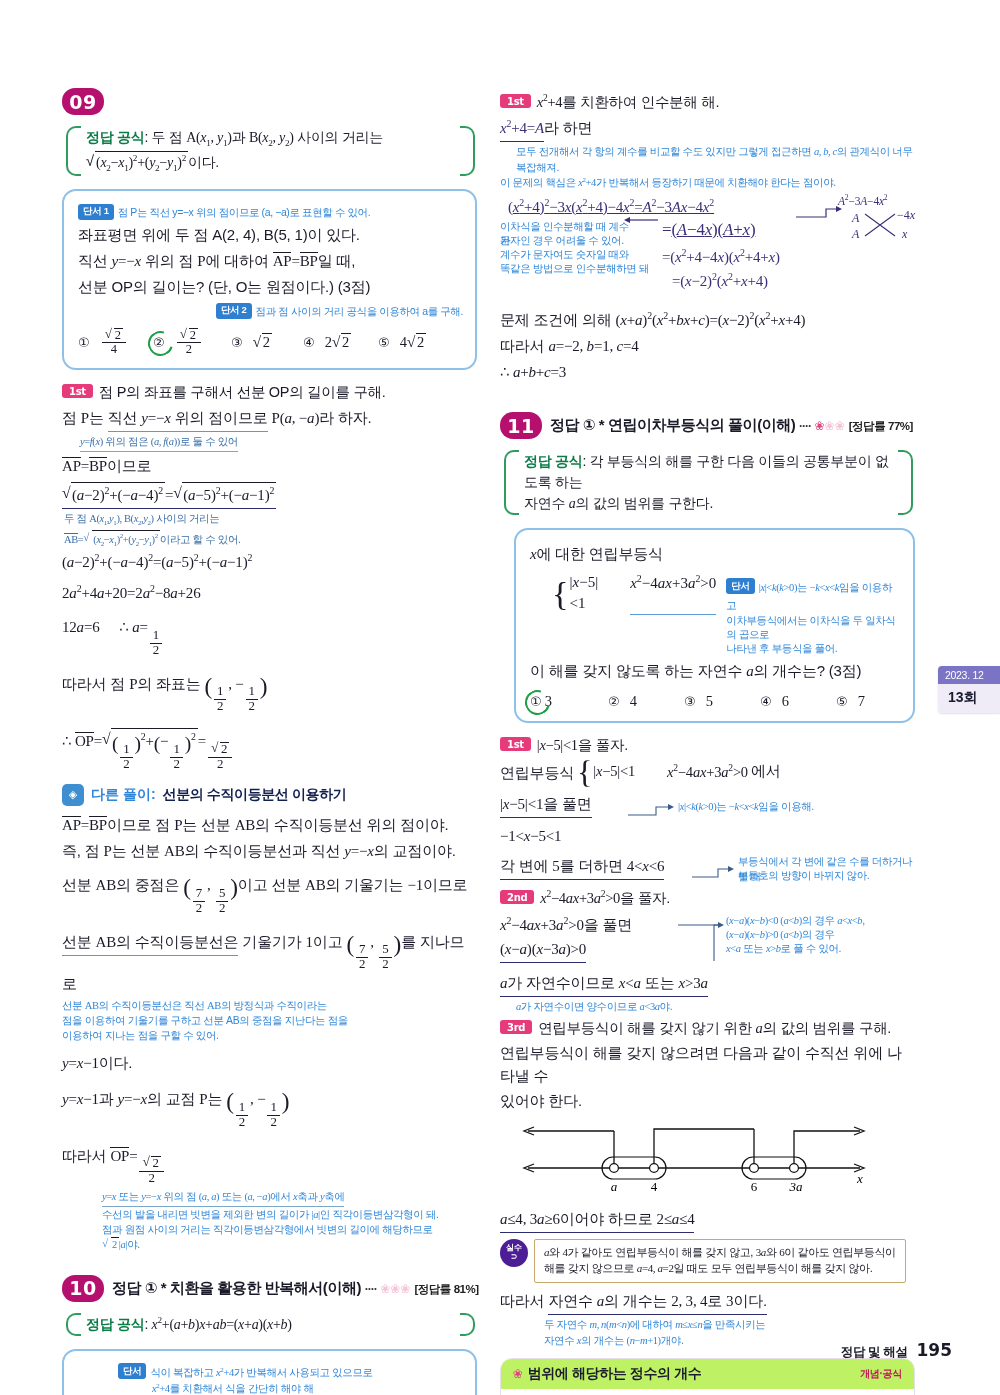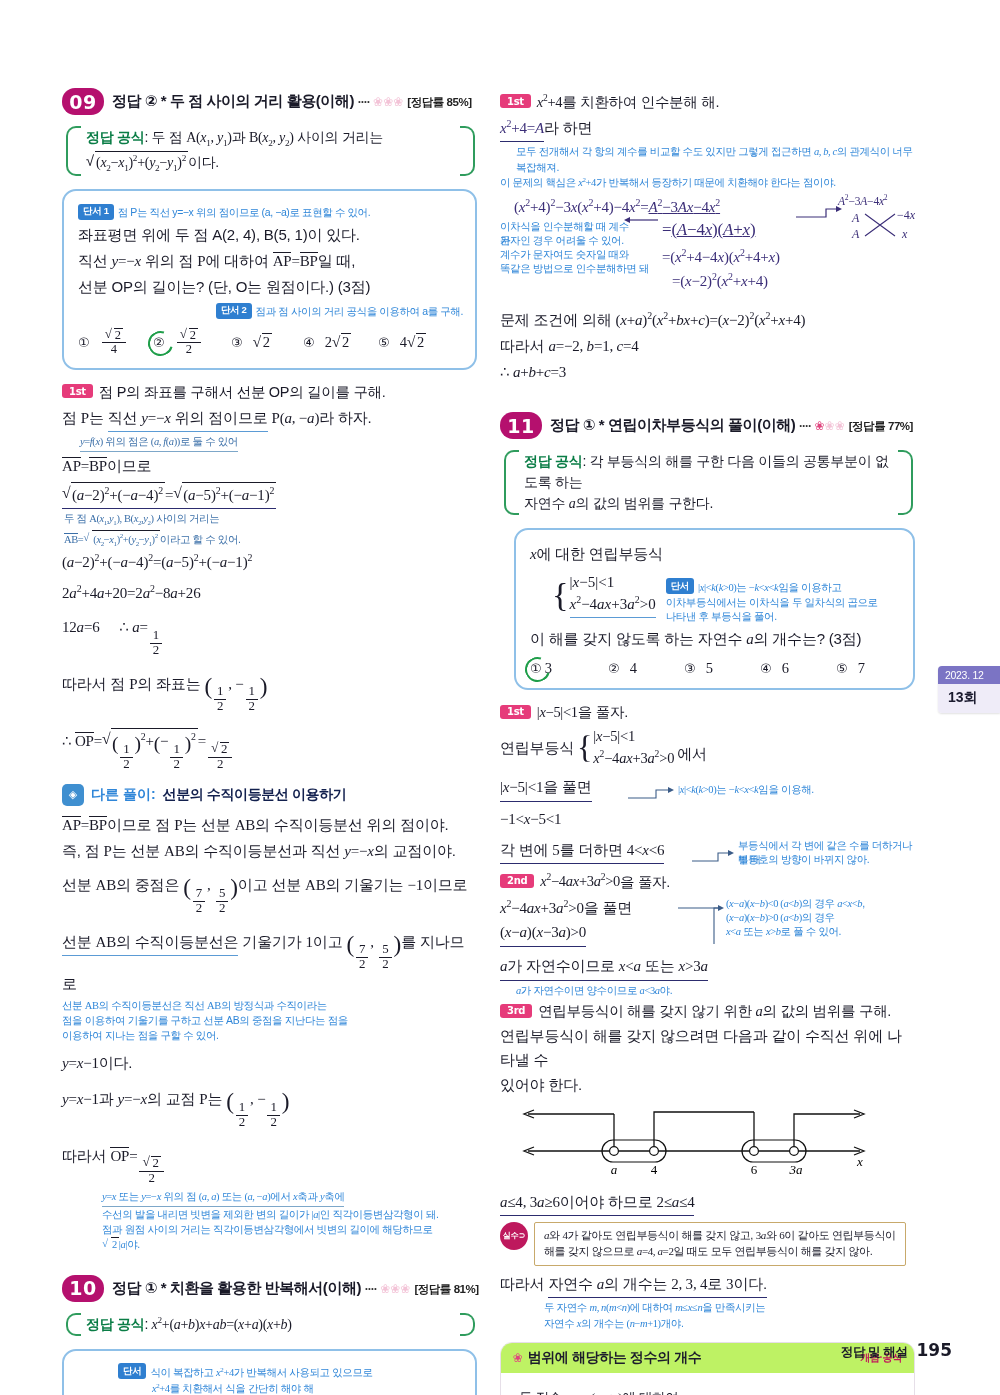--- a/index.html
+++ b/index.html
@@ -102,23 +102,23 @@
     color:#fff; font-size:11px; display:flex; align-items:center; justify-content:center; }
   .alt-a { color:#2f86d8; font-weight:bold; font-size:14px; }
   .alt-b { color:#12204e; font-weight:bold; font-size:14px; letter-spacing:-0.4px; }
 
   
   .purple { color:#3b2e78; }
 
   
   .callout { display:flex; align-items:flex-start; gap:6px; margin:6px 0 6px 0; }
   .burst { width:28px; height:28px; flex:none; position:relative; }
-  .burst-in { width:28px; height:28px; background:#be185d; color:#fff;
+  .burst-in { width:28px; height:28px; background:#4c1d95; color:#fff;
     border-radius:50%; font-size:8px; font-weight:bold; line-height:1.05;
-    display:flex; flex-direction:row; align-items:center; justify-content:center; }
+    display:flex; flex-direction:column; align-items:center; justify-content:center; }
   .cbub { border:1.4px solid #c8a96b; border-radius:2px; padding:5px 9px;
     font-size:11px; line-height:1.45; letter-spacing:-0.4px; color:#1a1a28; }
 
   
   .concept { border:1px solid #e6dfe8; border-radius:12px; overflow:hidden; margin-top:10px; background:#fff; }
   .concept-h { background:#bef264; padding:6px 12px; display:flex; align-items:center; justify-content:space-between; }
   .concept-t { font-size:14px; font-weight:bold; color:#1c1c2c; letter-spacing:-0.4px; }
   .flo { color:#e0457f; margin-right:5px; font-size:12px; }
   .concept-tag { font-size:10px; font-weight:bold; color:#c2185b; letter-spacing:-0.3px; }
   .concept-b { padding:13px 16px 16px 18px; font-size:13.5px; line-height:1.78; letter-spacing:-0.3px; }
@@ -141,45 +141,37 @@
   .frac .den { padding:0 3px; }
   .sq { display:inline-block; position:relative; padding-left:9px; }
   .sq:before { content:"\221A"; position:absolute; left:0; top:-0.06em; font-size:1.05em; }
   .sq > .rad { border-top:1.1px solid #1a1a28; padding:0 2px 0 1px; display:inline-block; }
   sup { font-size:0.66em; }
   sub { font-size:0.66em; }
 
   
   .sys { display:inline-flex; align-items:center; vertical-align:middle; }
   .sys .br { font-size:2.15em; font-weight:300; line-height:0.78; font-family:"Liberation Serif",serif; }
-  .sys .rows { display:inline-flex; flex-direction:column; line-height:1.45; margin-left:1px; }
+  .sys .rows { display:inline-flex; flex-direction:row; line-height:1.45; margin-left:1px;gap:32px; }
 
   .paren { font-size:1.55em; font-family:"Liberation Serif",serif; line-height:0.6; vertical-align:-0.22em; }
 
   
   .numline { margin:8px 0 4px 4px; }
 </style>
 </head>
 <body>
 
 <div class="page">
 
   <div class="col col-left" style="top:88px;">
 
     <div>
       <div class="qhead">
         <div class="qnum">09</div>
-        <div class="qtitle">
-          <span>정답</span>
-          <span class="ans">②</span>
-          <span>* 두 점 사이의 거리 활용(이해)</span>
-          <span class="dots">····</span>
-          <span class="flowers"><span class="fl-off">❀</span><span class="fl-off">❀</span><span class="fl-off">❀</span></span>
-          <span class="rate">[정답률 85%]</span>
-        </div>
       </div>
 
       <div class="formula">
         <span class="lab">정답 공식</span><span>: </span>
         <span class="ko">두 점 <span class="mthr">A(<i>x</i><sub>1</sub>, <i>y</i><sub>1</sub>)</span>과 <span class="mthr">B(<i>x</i><sub>2</sub>, <i>y</i><sub>2</sub>)</span> 사이의 거리는<br>
         <span class="sq"><span class="rad"><span class="mthr">(<i>x</i><sub>2</sub>−<i>x</i><sub>1</sub>)<sup>2</sup>+(<i>y</i><sub>2</sub>−<i>y</i><sub>1</sub>)<sup>2</sup></span></span></span>이다.</span>
       </div>
 
       <div class="qbox">
         <div class="cluerow">
@@ -315,21 +307,21 @@
 
     <div>
       <div class="steprow" style="margin-top:0">
         <span class="step">1st</span><span><span class="mthr"><i>x</i><sup>2</sup>+4</span>를 치환하여 인수분해 해.</span>
       </div>
       <div class="line big"><span class="ulineb purple"><span class="mthr"><i>x</i><sup>2</sup>+4=<i>A</i></span></span>라 하면</div>
       <div class="note2" style="margin-left:16px">모두 전개해서 각 항의 계수를 비교할 수도 있지만 그렇게 접근하면 <span class="mthr"><i>a</i>, <i>b</i>, <i>c</i></span>의 관계식이 너무 복잡해져.</div>
       <div class="note2" style="margin-left:0">이 문제의 핵심은 <span class="mthr"><i>x</i><sup>2</sup>+4</span>가 반복해서 등장하기 때문에 치환해야 한다는 점이야.</div>
 
       <div style="position:relative;height:125px;">
-        <div class="line big purple" style="position:absolute;top:2px;left:14px;"><span class="mthr">(<i>x</i><sup>2</sup>+4)<sup>2</sup>−3<i>x</i>(<i>x</i><sup>2</sup>+4)−4<i>x</i><sup>2</sup>=<u><i>A</i><sup>2</sup>−3<i>Ax</i>−4<i>x</i><sup>2</sup></u></span></div>
+        <div class="line big purple" style="position:absolute;top:2px;left:8px;text-decoration:underline;"><span class="mthr">(<i>x</i><sup>2</sup>+4)<sup>2</sup>−3<i>x</i>(<i>x</i><sup>2</sup>+4)−4<i>x</i><sup>2</sup>=<u><i>A</i><sup>2</sup>−3<i>Ax</i>−4<i>x</i><sup>2</sup></u></span></div>
         <div class="line purple" style="position:absolute;top:0px;left:338px;font-size:11.5px"><span class="mthr"><i>A</i><sup>2</sup>−3<i>A</i>−4<i>x</i><sup>2</sup></span></div>
         <svg style="position:absolute;top:14px;left:296px" width="46" height="14">
           <path d="M0 12 L30 12 L30 4 L44 4" stroke="#3b2e78" stroke-width="1.2" fill="none"></path>
           <path d="M40 1 L46 4 L40 7 Z" fill="#3b2e78"></path>
         </svg>
         <div class="purple" style="position:absolute;top:20px;left:352px;font-size:12px;font-family:'Liberation Serif',serif;"><i>A</i></div>
         <div class="purple" style="position:absolute;top:36px;left:352px;font-size:12px;font-family:'Liberation Serif',serif;"><i>A</i></div>
         <svg style="position:absolute;top:20px;left:364px" width="32" height="28">
           <path d="M1 3 L31 25 M31 3 L1 25" stroke="#3b2e78" stroke-width="1.1" fill="none"></path>
         </svg>

